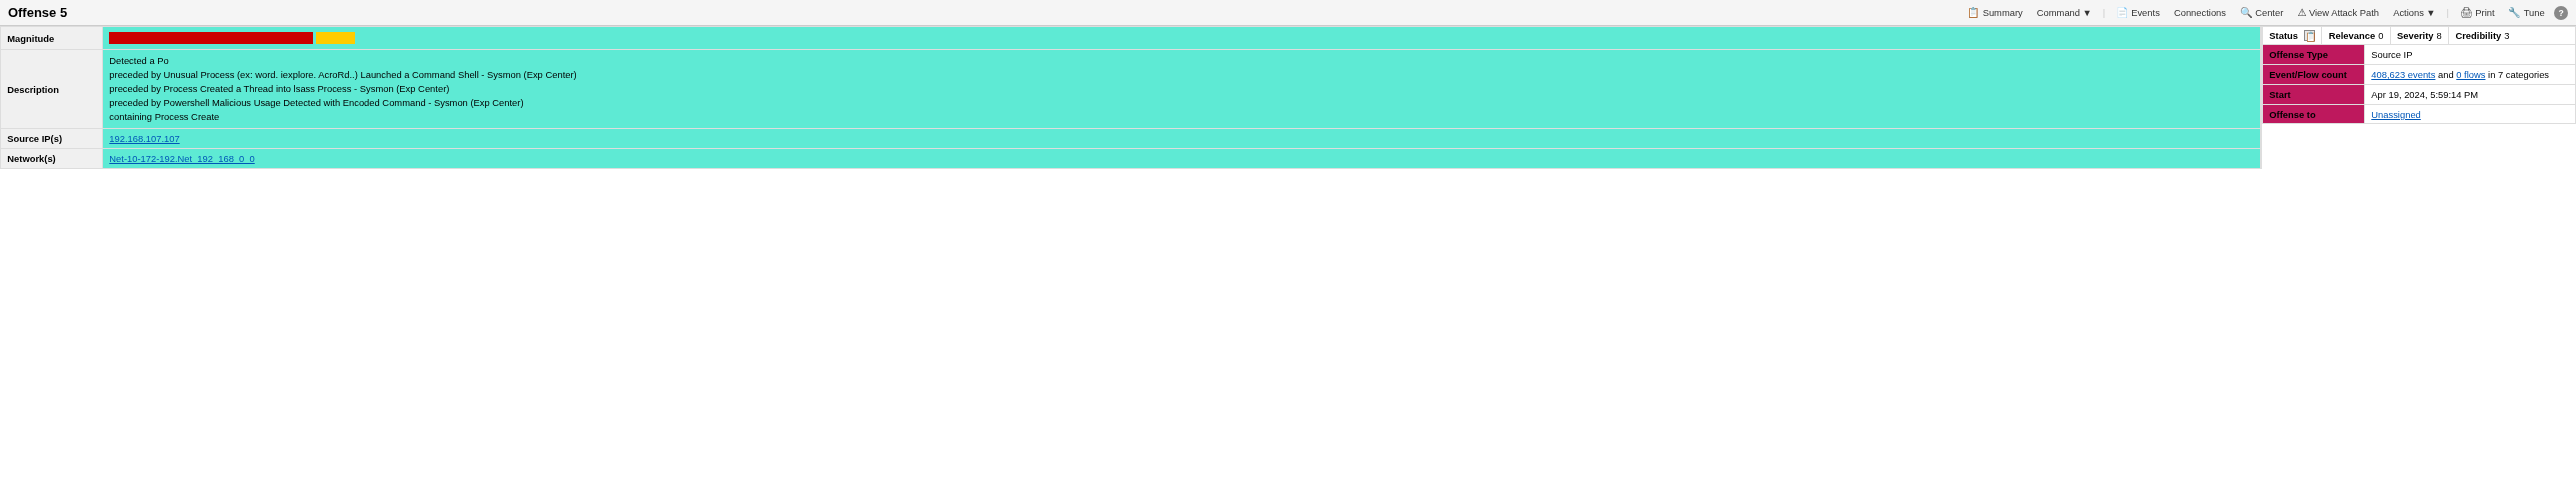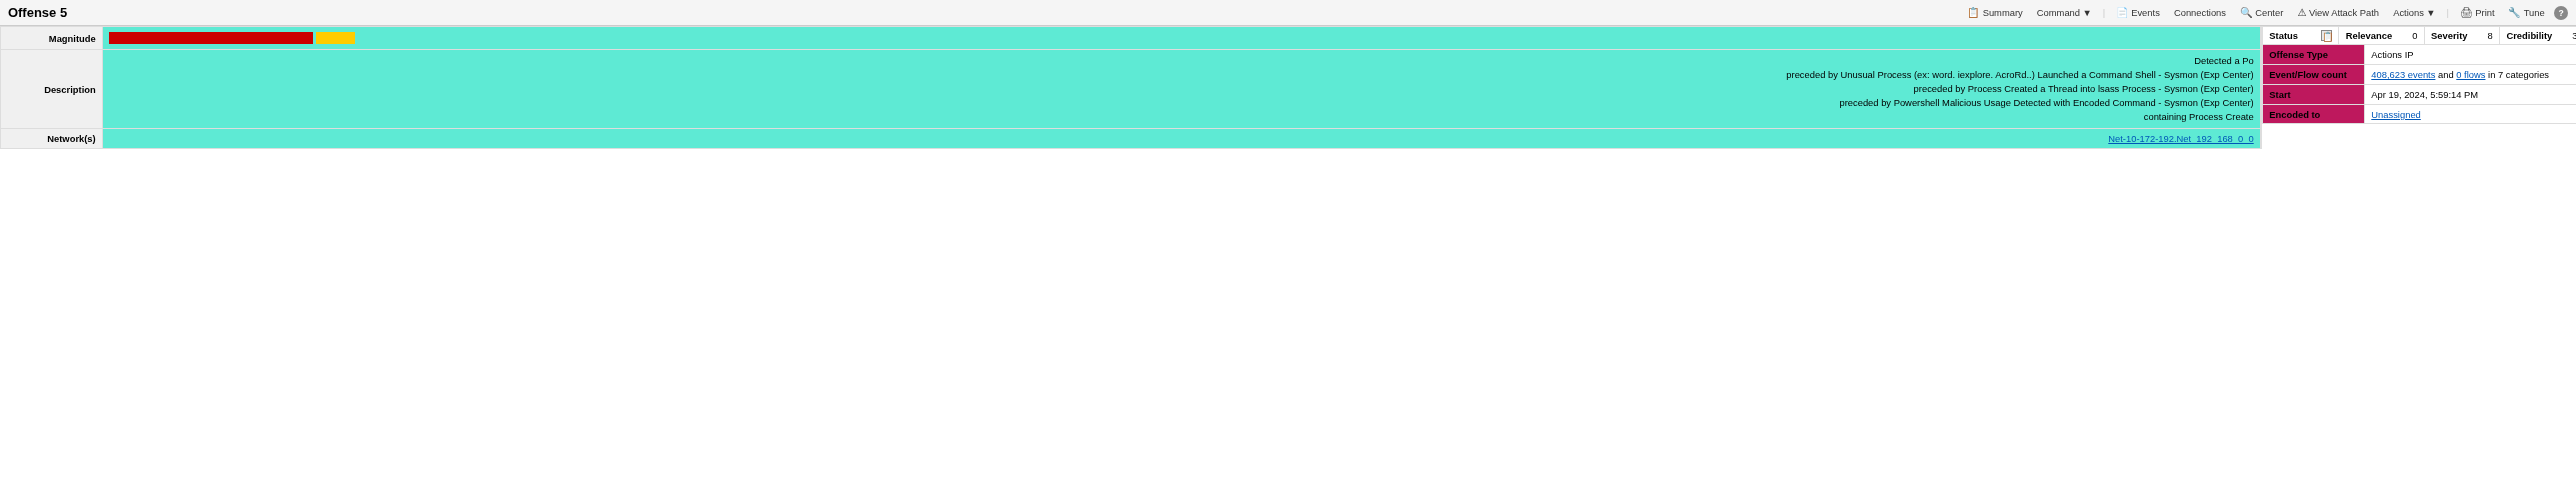--- a/index.html
+++ b/index.html
@@ -80,41 +80,39 @@
     .mag-bar-yellow {
       height: 12.6px;
       background: #ffcc00;
       display: inline-block;
     }
     .top-info-segment {
       display: flex;
       align-items: center;
       padding: 3.1px 6.3px;
       border-right: 0.8px solid #ddd;
-      gap: 17px;
     }
     .top-info-segment:last-child { border-right: none; }
     .top-info-segment .seg-label {
       font-weight: bold;
       margin-right: 3.1px;
     }
 
     
     .body-grid {
       display: grid;
       grid-template-columns: 1fr 314px;
       width: 100%;
     }
     .left-panel {
       border-right: 0.8px solid #ddd;
     }
     .left-table {
       width: 100%;
       border-collapse: collapse;
-      text-align: right;
     }
     .left-table td {
       border: 0.8px solid #ddd;
       padding: 3.9px 6.3px;
       vertical-align: middle;
     }
     .left-table .lbl {
       background: #f0f0f0;
       font-weight: bold;
       width: 102px;
@@ -221,20 +219,26 @@
           <td class="lbl">Description</td>
           <td class="value-cell description-text">
             <span>Detected a Po</span><br>
             <span>preceded by Unusual Process (ex: word. iexplore. AcroRd..) Launched a Command Shell - Sysmon (Exp Center)</span><br>
             <span>preceded by Process Created a Thread into lsass Process - Sysmon (Exp Center)</span><br>
             <span>preceded by Powershell Malicious Usage Detected with Encoded Command - Sysmon (Exp Center)</span><br>
             <span>containing Process Create</span>
           </td>
         </tr>
 
+        <tr>
+          <td class="lbl">Source IP(s)</td>
+          <td class="value-cell">
+            <a class="link">192.168.107.107</a>
+          </td>
+        </tr>
 
 
         <tr>
           <td class="lbl">Network(s)</td>
           <td class="value-cell">
             <a class="link">Net-10-172-192.Net_192_168_0_0</a>
           </td>
         </tr>
       </tbody>
     </table>
@@ -266,38 +270,38 @@
               <div class="top-info-segment">
                 <span class="seg-label">Credibility</span>
                 <span>3</span>
               </div>
             </div>
           </td>
         </tr>
 
         <tr>
           <td class="rlbl">Offense Type</td>
-          <td>Actions IP</td>
+          <td>Source IP</td>
         </tr>
 
         <tr>
           <td class="rlbl">Event/Flow count</td>
           <td>
             <a class="link">408,623 events</a><span> and </span><a class="link">0 flows</a><span> in 7 categories</span>
           </td>
         </tr>
 
         <tr>
           <td class="rlbl">Start</td>
           <td>Apr 19, 2024, 5:59:14 PM</td>
         </tr>
 
 
         <tr>
-          <td class="rlbl">Encoded to</td>
+          <td class="rlbl">Offense to</td>
           <td>
             <a class="link">Unassigned</a>
           </td>
         </tr>
       </tbody>
     </table>
   </div>
 
 </div>
 

